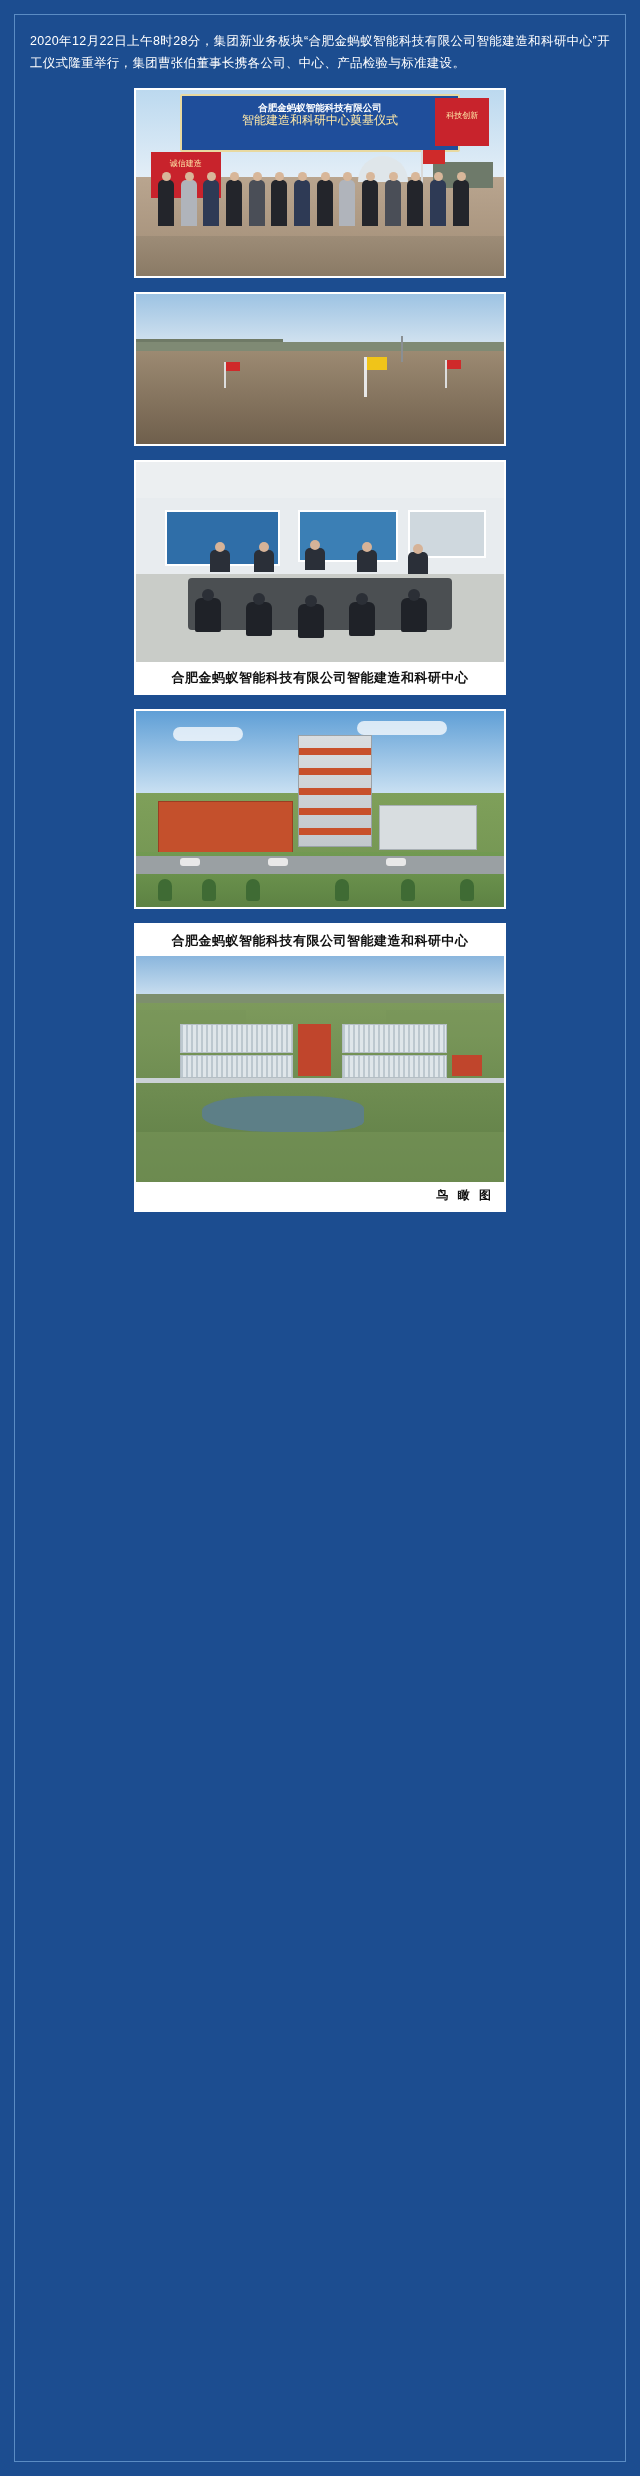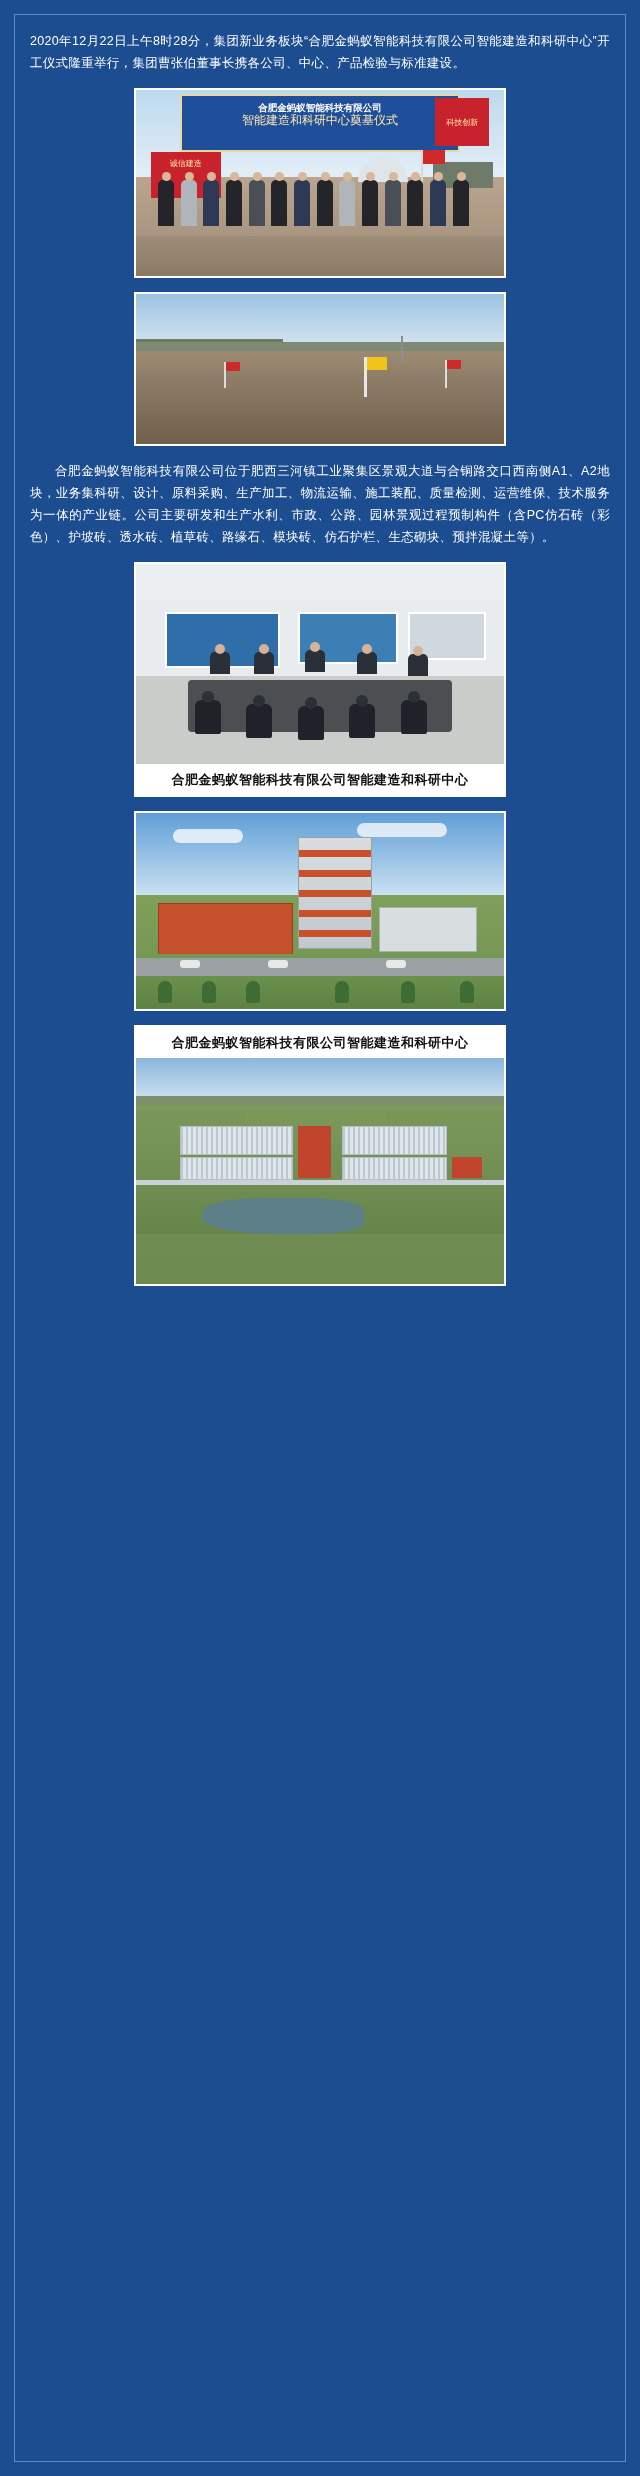--- a/index.html
+++ b/index.html
@@ -97,21 +97,21 @@
     box-sizing:border-box;
   }
   .p1 .gate .l1 { color:#ffffff; font-weight:bold; font-size:9.5px; }
   .p1 .gate .l2 { color:#ffe9a8; font-size:12px; }
   .p1 .banner-l {
     position:absolute; left:4%; top:62px; width:70px; height:46px; background:#c8232c;
     color:#ffe9a8; font-size:8px; text-align:center; padding-top:6px; box-sizing:border-box; line-height:12px;
   }
   .p1 .banner-r {
     position:absolute; right:4%; top:8px; width:54px; height:48px; background:#c8232c;
-    color:#ffe9a8; font-size:8px; text-align:center; padding-top:19px; box-sizing:border-box; line-height:11px;
+    color:#ffe9a8; font-size:8px; text-align:center; padding-top:12px; box-sizing:border-box; line-height:11px;
   }
   .p1 .flagpole { position:absolute; right:22%; top:60px; width:2px; height:36px; background:#d9d9d9; }
   .p1 .flag { position:absolute; right:16%; top:60px; width:22px; height:14px; background:#cf2a2a; }
   .p1 .dome { position:absolute; right:26%; top:66px; width:50px; height:26px; background:#dfe6ea; border-radius:25px 25px 0 0; }
   .p1 .shed { position:absolute; right:3%; top:72px; width:60px; height:26px; background:#6e7a6a; }
   .p1 .people { position:absolute; left:6%; top:84px; width:88%; height:52px; }
   .p1 .person { position:absolute; bottom:0; width:16px; height:46px; background:#23252b; border-radius:5px 5px 0 0; }
   .p1 .person::before { content:""; position:absolute; left:4px; top:-8px; width:9px; height:9px; border-radius:50%; background:#d8b79a; }
   .p1 .person.c1 { background:#b0b4bb; }
   .p1 .person.c2 { background:#2e3a55; }
@@ -229,21 +229,20 @@
           <div class="far"></div>
           <div class="dirt"></div>
           <div class="tower"></div>
           <div class="flagR1"></div>
           <div class="flagY"></div>
           <div class="flagR2"></div>
         </div>
       </div>
     </div>
 
-    <p class="para">合肥金蚂蚁智能科技有限公司位于肥西三河镇工业聚集区景观大道与合铜路交口西南侧A1、A2地块，业务集科研、设计、原料采购、生产加工、物流运输、施工装配、质量检测、运营维保、技术服务为一体的产业链。公司主要研发和生产水利、市政、公路、园林景观过程预制构件（含PC仿石砖（彩色）、护坡砖、透水砖、植草砖、路缘石、模块砖、仿石护栏、生态砌块、预拌混凝土等）。</p>
 
     <div class="photo-block">
       <div class="photo-frame">
         <div class="img p3">
           <div class="ceil"></div>
           <div class="wall"></div>
           <div class="screen"></div>
           <div class="screen2"></div>
           <div class="board"></div>
           <div class="floor"></div>
@@ -314,18 +313,19 @@
           <div class="hall" style="left:56%; top:30%; width:28%; height:12%;">
               <div class="rib"></div>
             </div>
           <div class="hall" style="left:56%; top:44%; width:28%; height:9%;">
               <div class="rib"></div>
             </div>
           <div class="roofred" style="left:44%; top:30%; width:9%; height:23%;"></div>
           <div class="roofred" style="left:86%; top:44%; width:8%; height:9%;"></div>
           <div class="pond"></div>
         </div>
+        <div class="caption-right">鸟 瞰 图</div>
       </div>
     </div>
 
     <div class="footer-space"></div>
   </div>
 </div>
 
 </body></html>

